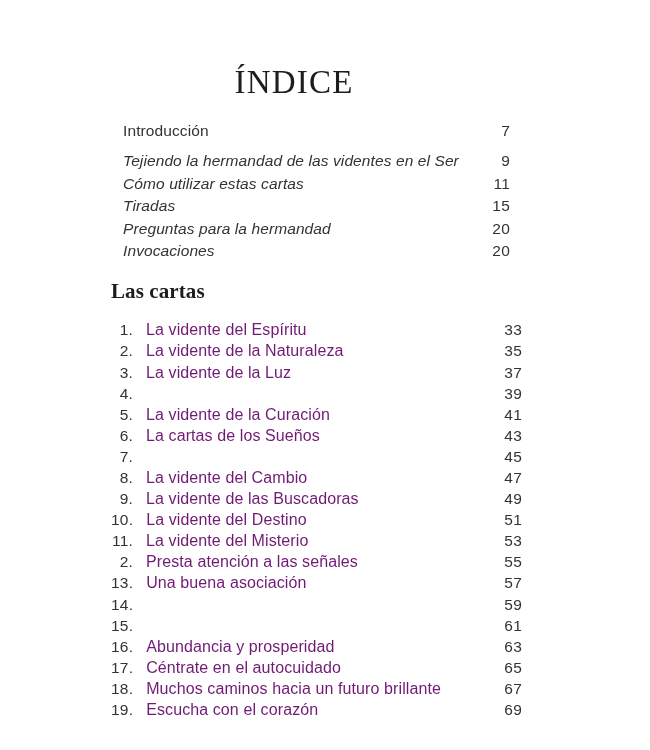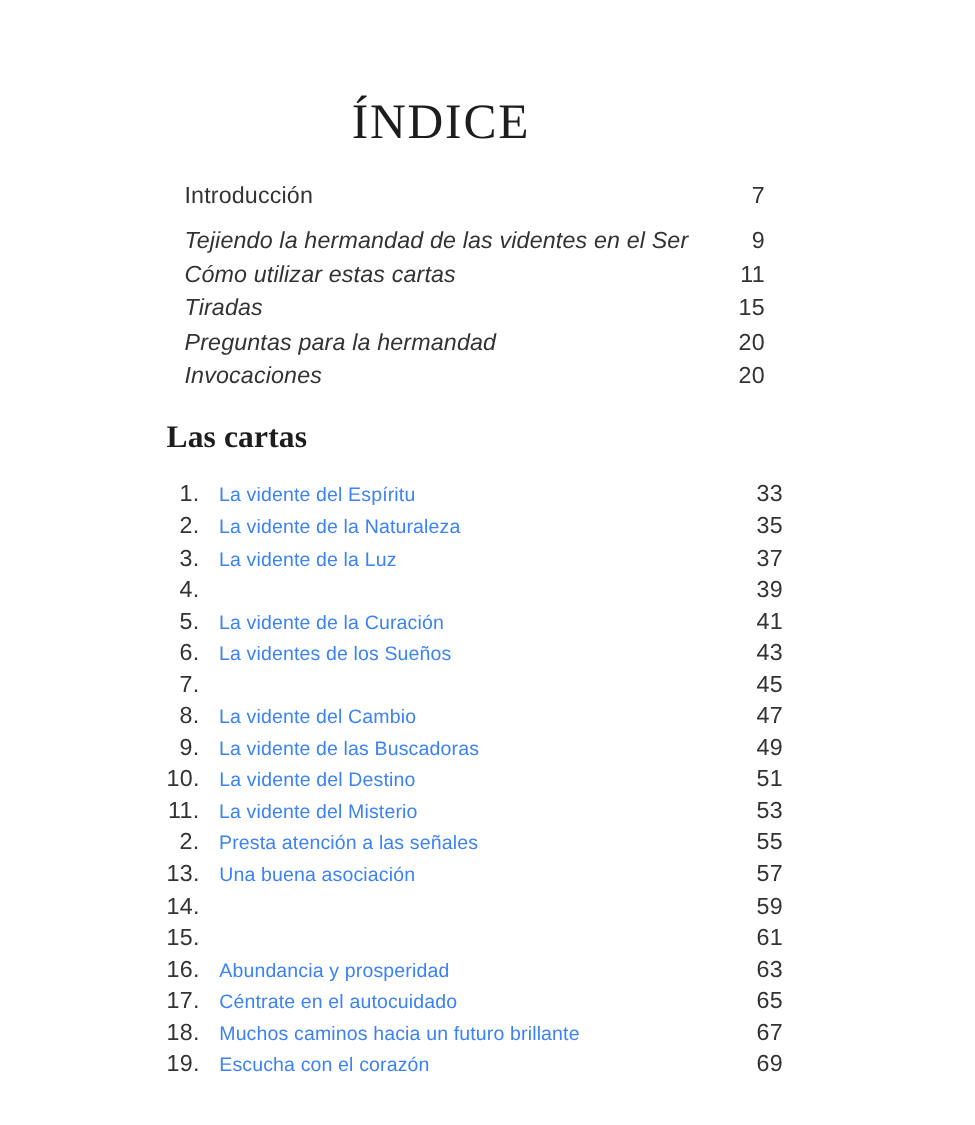--- a/index.html
+++ b/index.html
@@ -122,23 +122,23 @@
     text-align: right;
     font-size: 15.5px;
     color: #333333;
     letter-spacing: 0.2px;
     white-space: nowrap;
   }
 
   .card-row .item-title {
     flex: 0 0 auto;
     margin-left: 13px;
-    font-size: 13px;
+    font-size: 16px;
     letter-spacing: 0.1px;
-    color: #3b82f6;
+    color: #701a75;
     white-space: nowrap;
   }
 </style>
 </head>
 <body>
 
 <div class="page">
 
   <div class="toc-title">ÍNDICE</div>
 
@@ -213,21 +213,21 @@
 
       <div class="toc-row card-row">
         <span class="item-num">5.</span>
         <span class="item-title">La vidente de la Curación</span>
         <span class="leader"></span>
         <span class="pageno">41</span>
       </div>
 
       <div class="toc-row card-row">
         <span class="item-num">6.</span>
-        <span class="item-title">La videntes de los Sueños</span>
+        <span class="item-title">La cartas de los Sueños</span>
         <span class="leader"></span>
         <span class="pageno">43</span>
       </div>
 
       <div class="toc-row card-row">
         <span class="item-num">7.</span>
         <span class="leader"></span>
         <span class="pageno">45</span>
       </div>
 

